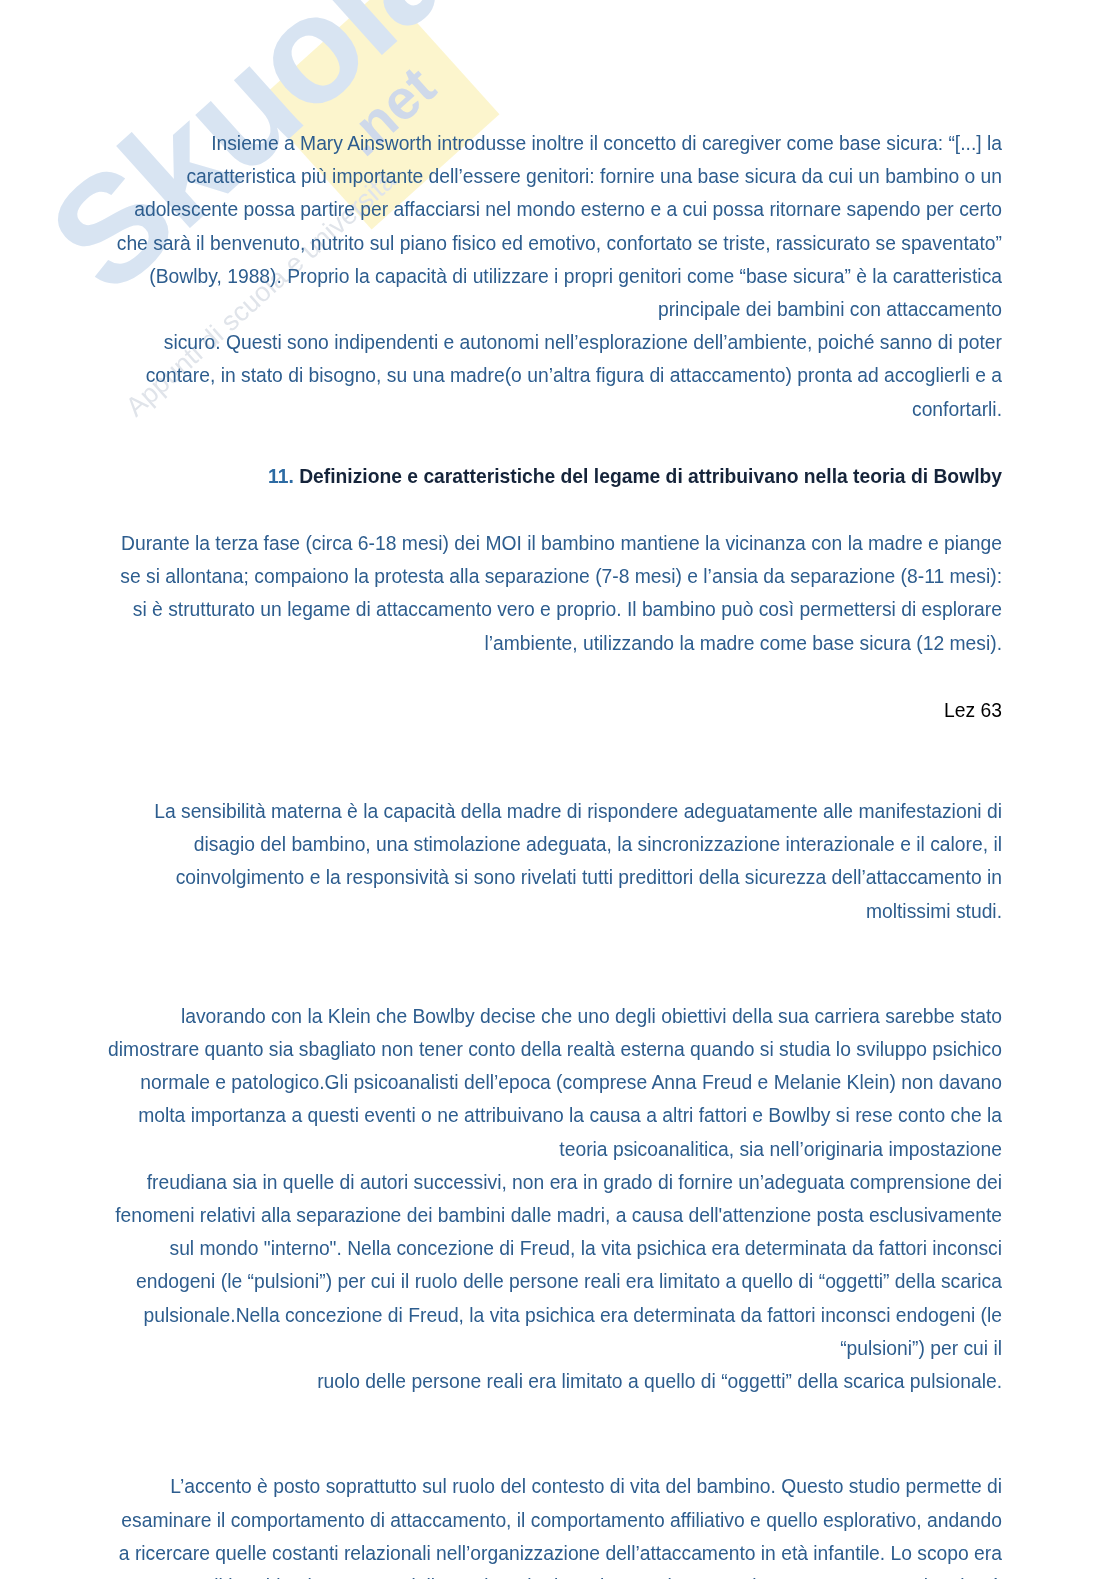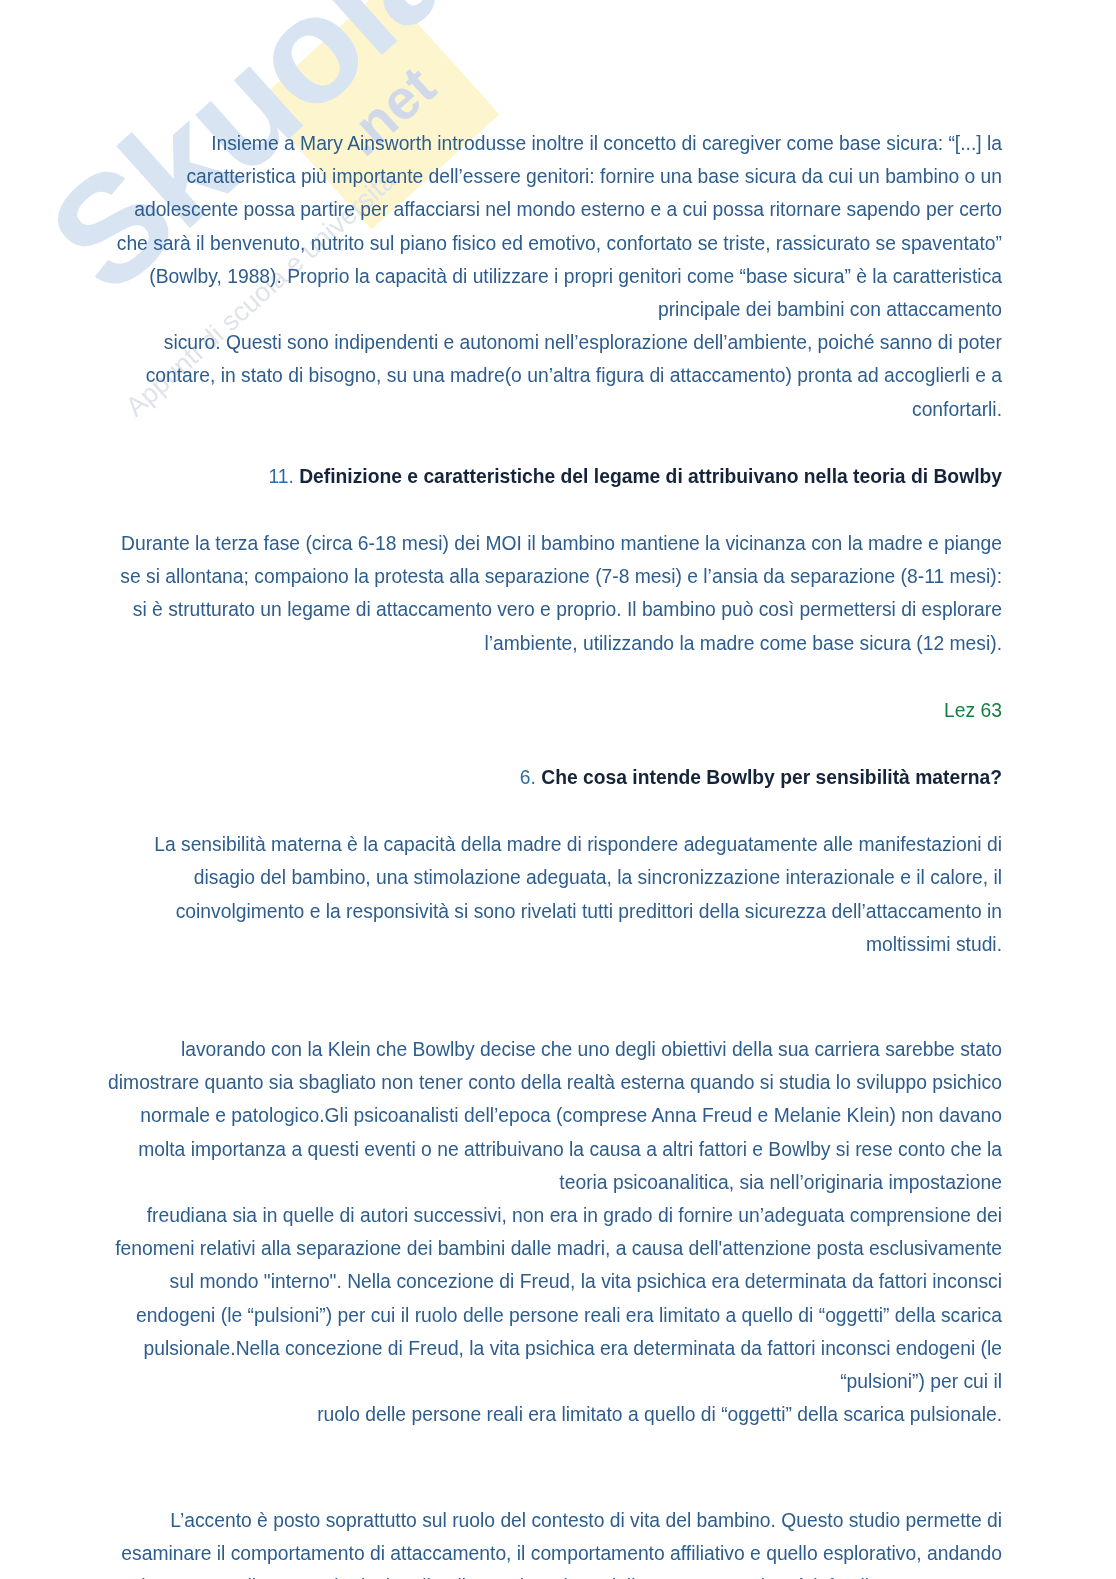--- a/index.html
+++ b/index.html
@@ -89,29 +89,29 @@
     color: #2e5c8a;
     font-family: "Liberation Sans", sans-serif;
     text-align: right;
   }
 
   p.body {
     color: #2d5d8e;
   }
 
   p.lez {
-    color: #15803d;
+    color: #000000;
   }
 
   p.head {
     color: #15243a;
     font-weight: bold;
   }
   p.head .num {
-    font-weight: normal;
+    font-weight: bold;
     color: #2d6ba3;
   }
   .gap-md { height: 34px; }
   .gap-lg { height: 38px; }
 </style>
 </head>
 <body>
 
 <div class="page">
 
@@ -138,24 +138,20 @@
     <div class="gap-md"></div>
 
     <p class="body">Durante la terza fase (circa 6-18 mesi) dei MOI il bambino mantiene la vicinanza con la madre e piange se si allontana; compaiono la protesta alla separazione (7-8 mesi) e l’ansia da separazione (8-11 mesi): si è strutturato un legame di attaccamento vero e proprio. Il bambino può così permettersi di esplorare l’ambiente, utilizzando la madre come base sicura (12 mesi).</p>
 
     <div class="gap-md"></div>
 
     <p class="lez">Lez 63</p>
 
     <div class="gap-md"></div>
 
-    <p class="head">
-      <span class="num">6.</span>
-      <span>Che cosa intende Bowlby per sensibilità materna?</span>
-    </p>
 
     <div class="gap-md"></div>
 
     <p class="body">La sensibilità materna è la capacità della madre di rispondere adeguatamente alle manifestazioni di disagio del bambino, una stimolazione adeguata, la sincronizzazione interazionale e il calore, il coinvolgimento e la responsività si sono rivelati tutti predittori della sicurezza dell’attaccamento in moltissimi studi.</p>
 
     <div class="gap-md"></div>
 
 
     <div class="gap-lg"></div>
 

